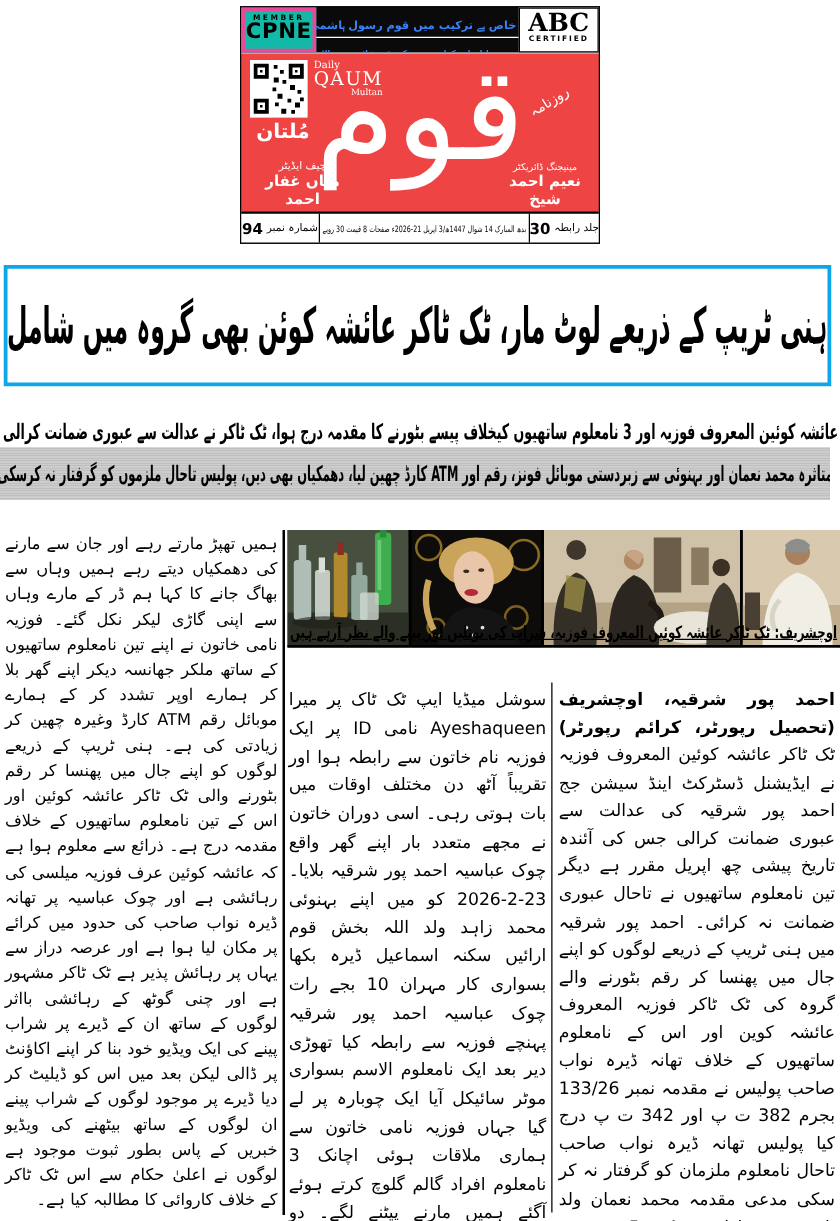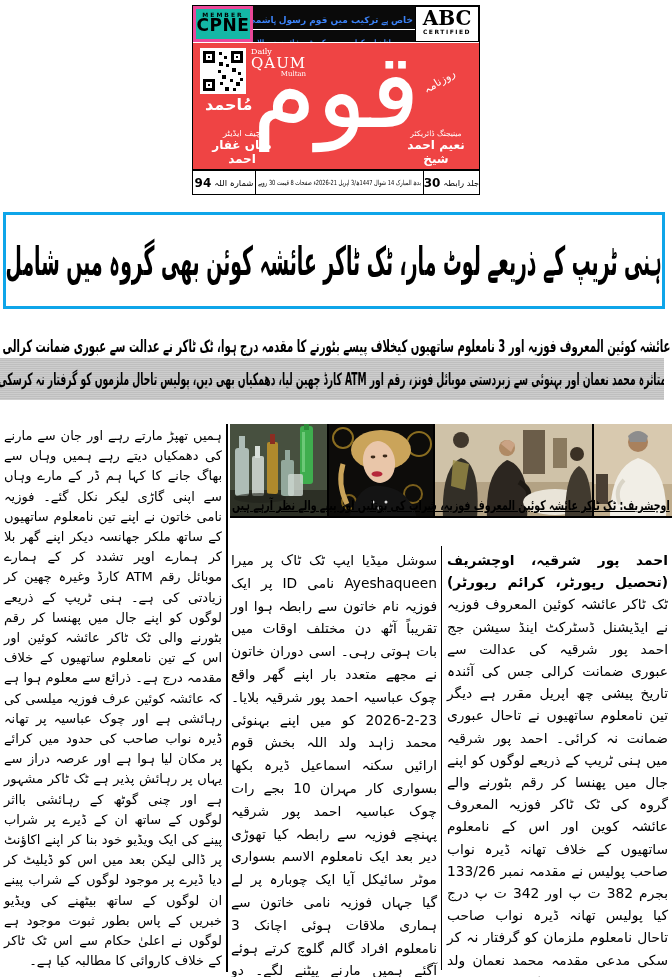--- a/index.html
+++ b/index.html
@@ -138,42 +138,42 @@
           <rect x="33" y="40" width="3" height="3" fill="#000"></rect>
             <rect x="40" y="30" width="3" height="3" fill="#000"></rect>
         </svg>
       </div>
       <div class="daily-en">
         <span class="d1">Daily</span>
         <span class="d2">QAUM</span>
         <span class="d3">Multan</span>
       </div>
       <div class="logo-urdu">قوم</div>
-      <div class="city-urdu">مُاحمد</div>
+      <div class="city-urdu">مُلتان</div>
       <div class="rozanama">روزنامہ</div>
       <div class="chief">
         <span class="t">چیف ایڈیٹر</span>
         <span class="n">میاں غفار احمد</span>
       </div>
       <div class="md">
         <span class="t">مینیجنگ ڈائریکٹر</span>
         <span class="n">نعیم احمد شیخ</span>
       </div>
     </div>
 
     <div class="mast-date">
       <div class="md-cell cell-vol">
         <span class="md-label">جلد رابطہ</span>
         <span class="md-num">30</span>
       </div>
       <div class="md-cell cell-date">
         <span class="date-text fit" style="transform: scaleX(0.724444); transform-origin: center center;">بدھ المبارک 14 شوال 1447ھ/3 اپریل 21-2026ء صفحات 8 قیمت 30 روپے</span>
       </div>
       <div class="md-cell cell-issue">
-        <span class="md-label">شمارہ اللہ</span>
+        <span class="md-label">شمارہ نمبر</span>
         <span class="md-num">94</span>
       </div>
     </div>
   </div>
 
   <div class="headline-box">
     <span class="headline-text fit" style="transform: scaleX(0.470926); transform-origin: center center;">ہنی ٹریپ کے ذریعے لوٹ مار، ٹک ٹاکر عائشہ کوئن بھی گروہ میں شامل</span>
   </div>
 
   <div class="subhead1">

